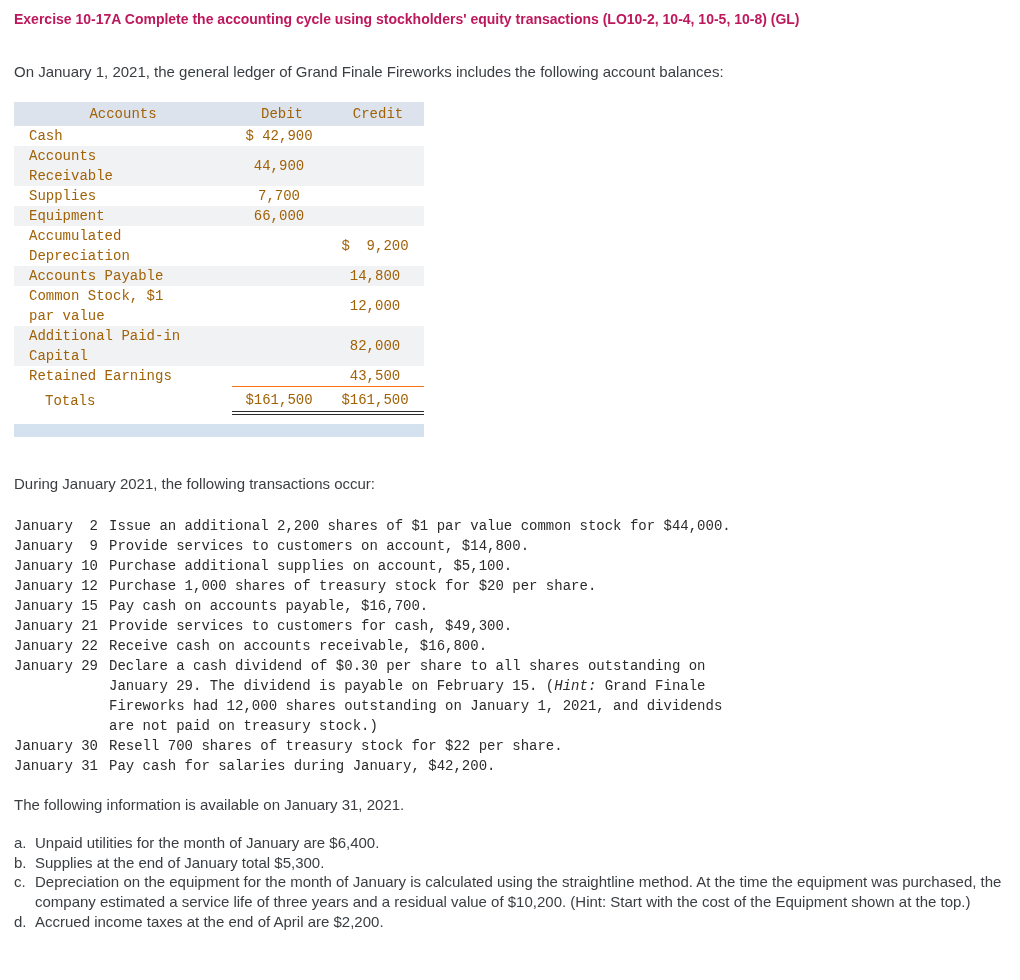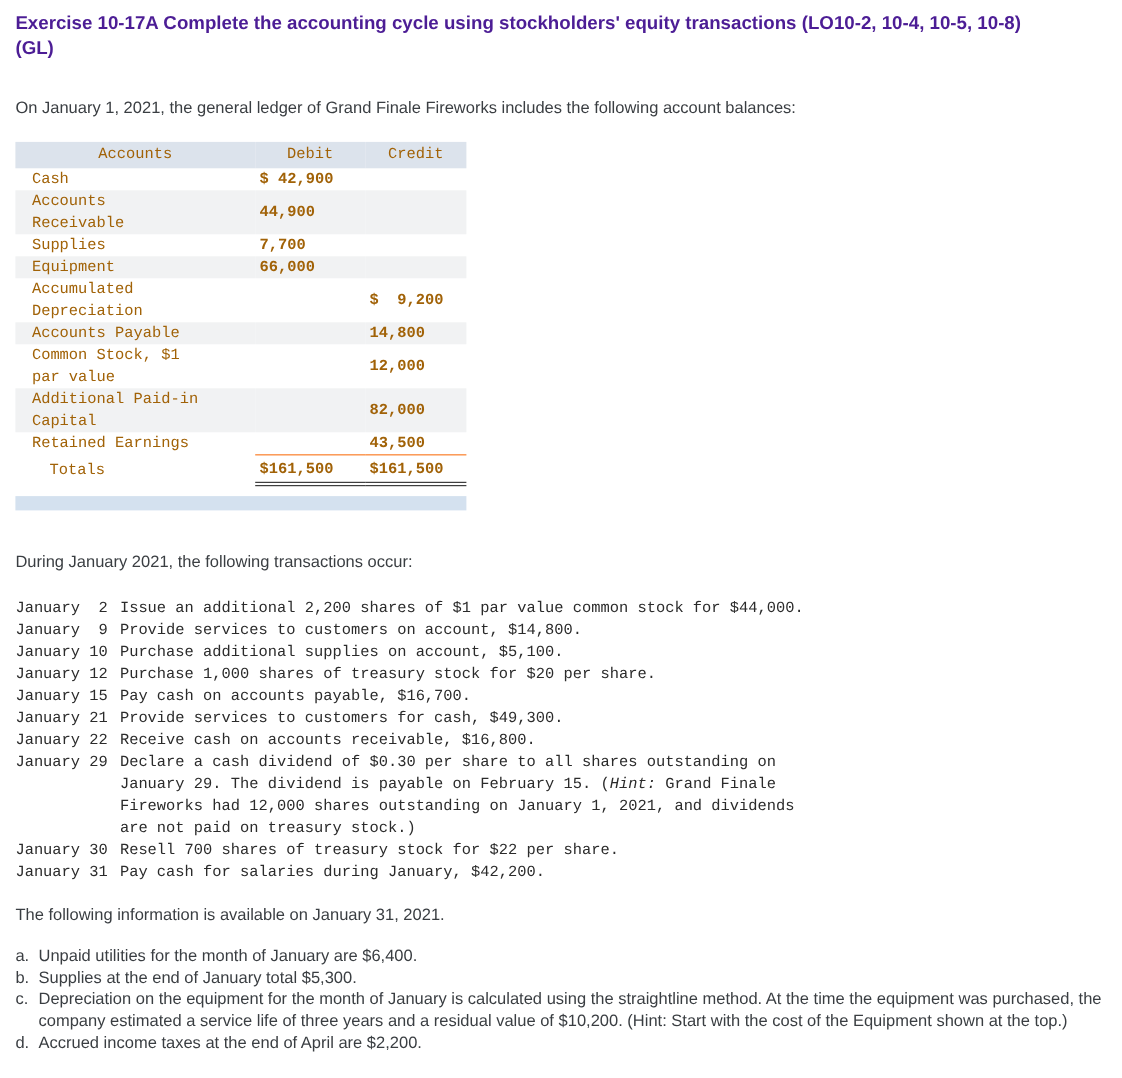--- a/index.html
+++ b/index.html
@@ -5,23 +5,23 @@
   html, body { margin: 0; padding: 0; background: #ffffff; }
   body {
     width: 1020px;
     min-height: 980px;
     box-sizing: border-box;
     padding: 8px 14px 20px 14px;
     font-family: "Liberation Sans", "DejaVu Sans", sans-serif;
     color: #3a3e42;
   }
   .title {
-    font-size: 17px;
+    font-size: 14px;
     font-weight: bold;
-    color: #4c1d95;
+    color: #be185d;
     line-height: 1.35;
     max-width: 940px;
     margin: 2px 0 0 0;
   }
   .para {
     font-size: 15px;
     line-height: 1.4;
     margin: 0;
   }
   .intro { margin-top: 32px; }
@@ -45,21 +45,21 @@
     text-align: center;
     padding: 2px 4px;
     line-height: 20px;
   }
   .acct-table td {
     padding: 0 4px;
     line-height: 20px;
     vertical-align: middle;
   }
   .acct-table td.acct { padding-left: 15px; white-space: pre-line; }
-  .acct-table td.num  { text-align: left; white-space: pre; padding-right: 10px; font-weight: bold; }
+  .acct-table td.num  { text-align: center; white-space: pre; padding-right: 10px; }
   .acct-table tbody tr:nth-child(even) { background: #f1f2f3; }
   .acct-table tr.totals-row { background: #ffffff !important; }
   .acct-table td.rule { border-bottom: 1px solid #f97316; }
   .acct-table tr.totals-row td { padding-top: 3px; padding-bottom: 1px; }
   .acct-table td.dbl { border-bottom: 4px double #2b2b2b; }
   .acct-table td.totals-label { padding-left: 31px; }
   .table-footer-bar {
     margin-top: 9px;
     width: 410px;
     height: 13px;

